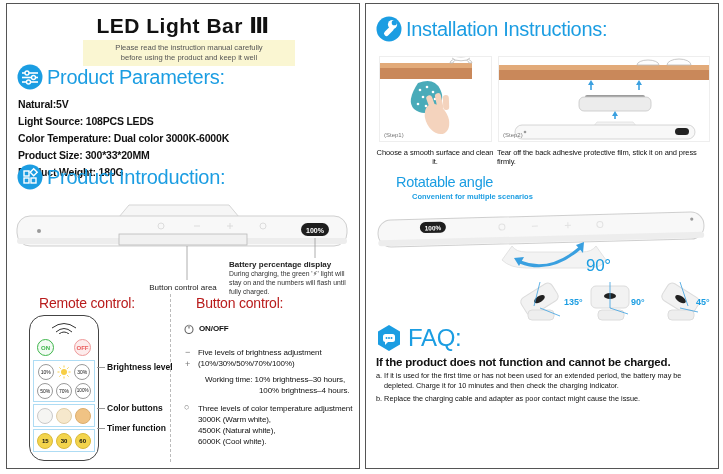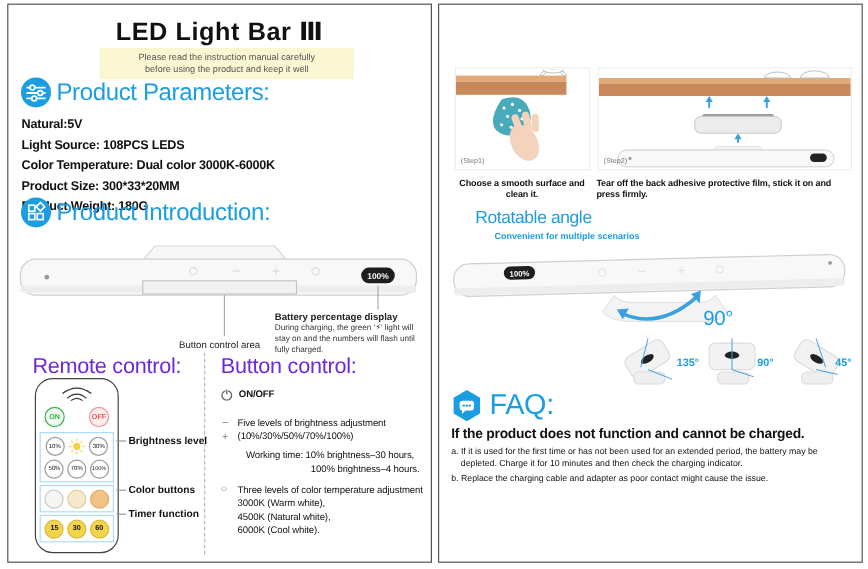--- a/index.html
+++ b/index.html
@@ -11,33 +11,33 @@
   .abs{position:absolute;}
   .blue-h{color:#1b9de2;font-weight:400;letter-spacing:-0.3px;}
   .doc-title{font-size:21px;font-weight:bold;letter-spacing:0.5px;}
   .notice{background:#faf6d2;color:#555;font-size:7.6px;text-align:center;
           line-height:1.3;padding:3px 7px;}
   .spec{font-size:10.5px;font-weight:bold;line-height:17px;letter-spacing:-0.2px;}
   .sec-icon{width:26px;height:26px;display:block;}
   .callout-label{font-size:8px;color:#222;}
   .callout-desc{font-size:6.8px;color:#333;line-height:1.35;}
   .hline{position:absolute;border-top:1px solid #999;height:0;}
-  .sub-h{font-size:18px;font-weight:400;color:#6d28d9;letter-spacing:-0.2px;}
+  .sub-h{font-size:14px;font-weight:400;color:#b91c1c;letter-spacing:-0.2px;margin-left:12px;}
   .remote-body{position:absolute;width:68px;height:144px;border:1.3px solid #444;
                border-radius:15px;background:#fff;}
   .rbtn{border-radius:50%;display:flex;align-items:center;justify-content:center;
         background:#fff;border:1px solid #9a9a9a;box-sizing:border-box;}
   .rgroup{position:absolute;border:1px solid #aedcf4;box-sizing:border-box;
           display:flex;flex-wrap:wrap;align-items:center;justify-content:space-around;padding:1px 2px;}
   .rlabel{font-size:8.5px;font-weight:bold;color:#111;white-space:nowrap;}
   .bc-item{font-size:8px;line-height:1.3;letter-spacing:-0.1px;color:#111;}
   .bc-icon{color:#777;font-size:9px;line-height:9px;}
   .step-box{position:absolute;background:#fff;border:1px solid #eee;overflow:hidden;}
   .step-tag{position:absolute;font-size:6px;color:#777;}
-  .step-cap{position:absolute;font-size:7.5px;font-weight:bold;letter-spacing:-0.1px;}
+  .step-cap{position:absolute;font-size:7.5px;font-weight:normal;letter-spacing:-0.1px;}
   .angle-lab{position:absolute;font-size:9px;font-weight:bold;color:#1b9de2;}
   .faq-q{font-size:11.5px;font-weight:bold;letter-spacing:-0.2px;}
   .faq-item{font-size:7.3px;line-height:1.35;margin:0 0 3px 0;padding-left:8px;text-indent:-8px;color:#111;}
   .divider-dash{position:absolute;border-left:1px dashed #bbb;width:0;}
 </style>
 </head>
 <body>
 
 <div id="page">
 
@@ -196,20 +196,29 @@
 
     <div class="abs bc-icon" style="top:399px;left:177px;">○</div>
     <div class="abs bc-item" style="top:400px;left:191px;width:158px;">Three levels of color temperature adjustment</div>
     <div class="abs bc-item" style="top:411px;left:191px;">3000K (Warm white),</div>
     <div class="abs bc-item" style="top:422px;left:191px;">4500K (Natural white),</div>
     <div class="abs bc-item" style="top:433px;left:191px;">6000K (Cool white).</div>
   </div>
 
   <div class="panel" id="right-panel">
 
+    <div class="abs" style="top:12px;left:10px;display:flex;align-items:center;gap:4px;">
+      <svg class="sec-icon" viewBox="0 0 26 26">
+        <circle cx="13" cy="13" r="12.5" fill="#1b9de2"></circle>
+        <rect x="10.5" y="9" width="5" height="12" rx="2.5" fill="#fff" transform="rotate(45 13 15)"></rect>
+        <circle cx="16.5" cy="8.5" r="4.6" fill="#fff"></circle>
+        <circle cx="18.3" cy="6.7" r="2.6" fill="#1b9de2"></circle>
+      </svg>
+      <span class="blue-h" style="font-size:20px;">Installation Instructions:</span>
+    </div>
 
     <div class="step-box" style="top:52px;left:13px;width:111px;height:84px;">
       <svg width="111" height="84" viewBox="0 0 111 84">
         <rect x="0" y="6" width="92" height="5" fill="#e2aa79"></rect>
         <rect x="0" y="11" width="92" height="11" fill="#c9885a"></rect>
         <path d="M70,6 a11,5 0 0 1 22,0 l-3,0 a8,4 0 0 0 -16,0 z" fill="#fdfdfd" stroke="#bbb" stroke-width="0.8"></path>
         <path d="M72,1 a10,5 0 0 0 18,0" fill="#fff" stroke="#bbb" stroke-width="0.8"></path>
         <g>
           <path d="M38,26 q16,-6 22,6 q6,12 -4,20 q-12,8 -22,0 q-8,-8 4,-26z" fill="#49abb9"></path>
           <g fill="#ffffff">

